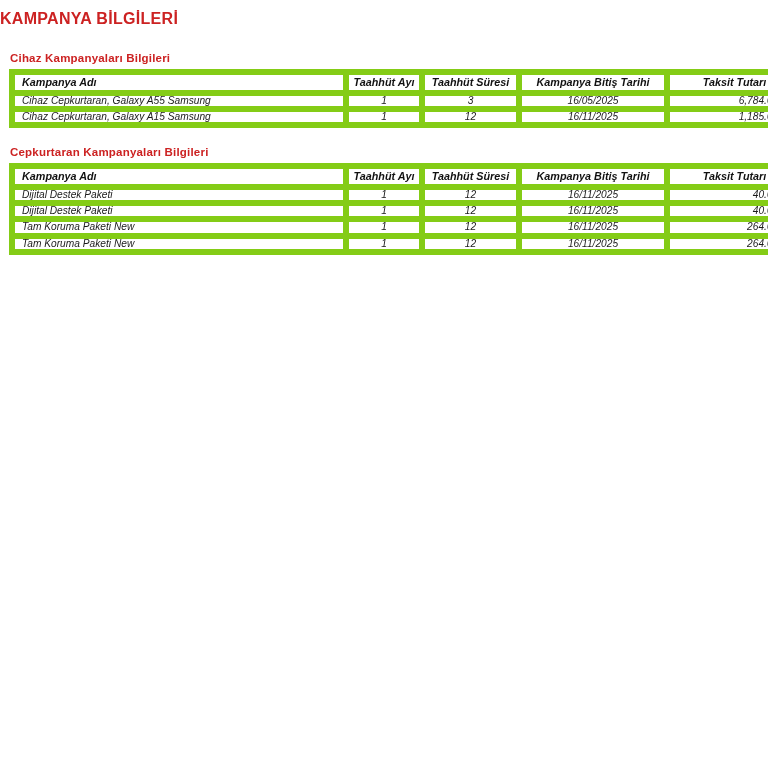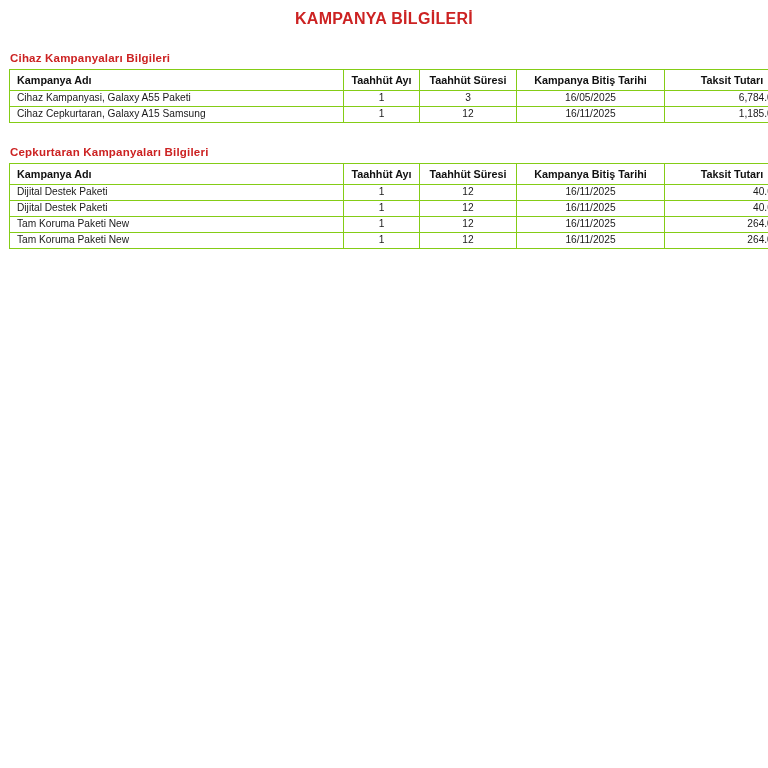--- a/index.html
+++ b/index.html
@@ -22,21 +22,21 @@
     height: 768px;
     box-sizing: border-box;
   }
 
   
   .doc-title {
     position: absolute;
     left: 0;
     top: 10px;
     width: 768px;
-    text-align: center;
+    text-align: left;
     font-size: 16px;
     font-weight: bold;
     letter-spacing: 0.3px;
     color: #cc2222;
     white-space: nowrap;
   }
 
   
   .section {
     position: absolute;
@@ -61,25 +61,26 @@
     overflow: hidden;
   }
   table.data-table {
     border-collapse: collapse;
     table-layout: fixed;
     width: 790px; 
     font-size: 10.5px;
   }
   table.data-table th,
   table.data-table td {
-    border: 1px solid #84cc16;
+    border: 6px solid #84cc16;
     padding: 0;
     line-height: 1;
     box-sizing: border-box;
     background: #ffffff;
+    font-style: italic;
   }
   table.data-table thead th {
     height: 21px;
     font-weight: bold;
     font-size: 10.8px;
     color: #111111;
     vertical-align: middle;
     white-space: nowrap;
     overflow: hidden;
   }
@@ -129,21 +130,21 @@
           <tr>
             <th class="th-left">Kampanya Adı</th>
             <th class="th-center">Taahhüt Ayı</th>
             <th class="th-center">Taahhüt Süresi</th>
             <th class="th-center">Kampanya Bitiş Tarihi</th>
             <th class="th-center">Taksit Tutarı</th>
           </tr>
         </thead>
         <tbody>
           <tr>
-            <td class="cell-pad-l">Cihaz Kampanyasi, Galaxy A55 Paketi</td>
+            <td class="cell-pad-l">Cihaz Cepkurtaran, Galaxy A55 Samsung</td>
             <td class="cell-center">1</td>
             <td class="cell-center">3</td>
             <td class="cell-center">16/05/2025</td>
             <td class="cell-right">6,784.00 TL</td>
           </tr>
           <tr>
             <td class="cell-pad-l">Cihaz Cepkurtaran, Galaxy A15 Samsung</td>
             <td class="cell-center">1</td>
             <td class="cell-center">12</td>
             <td class="cell-center">16/11/2025</td>

